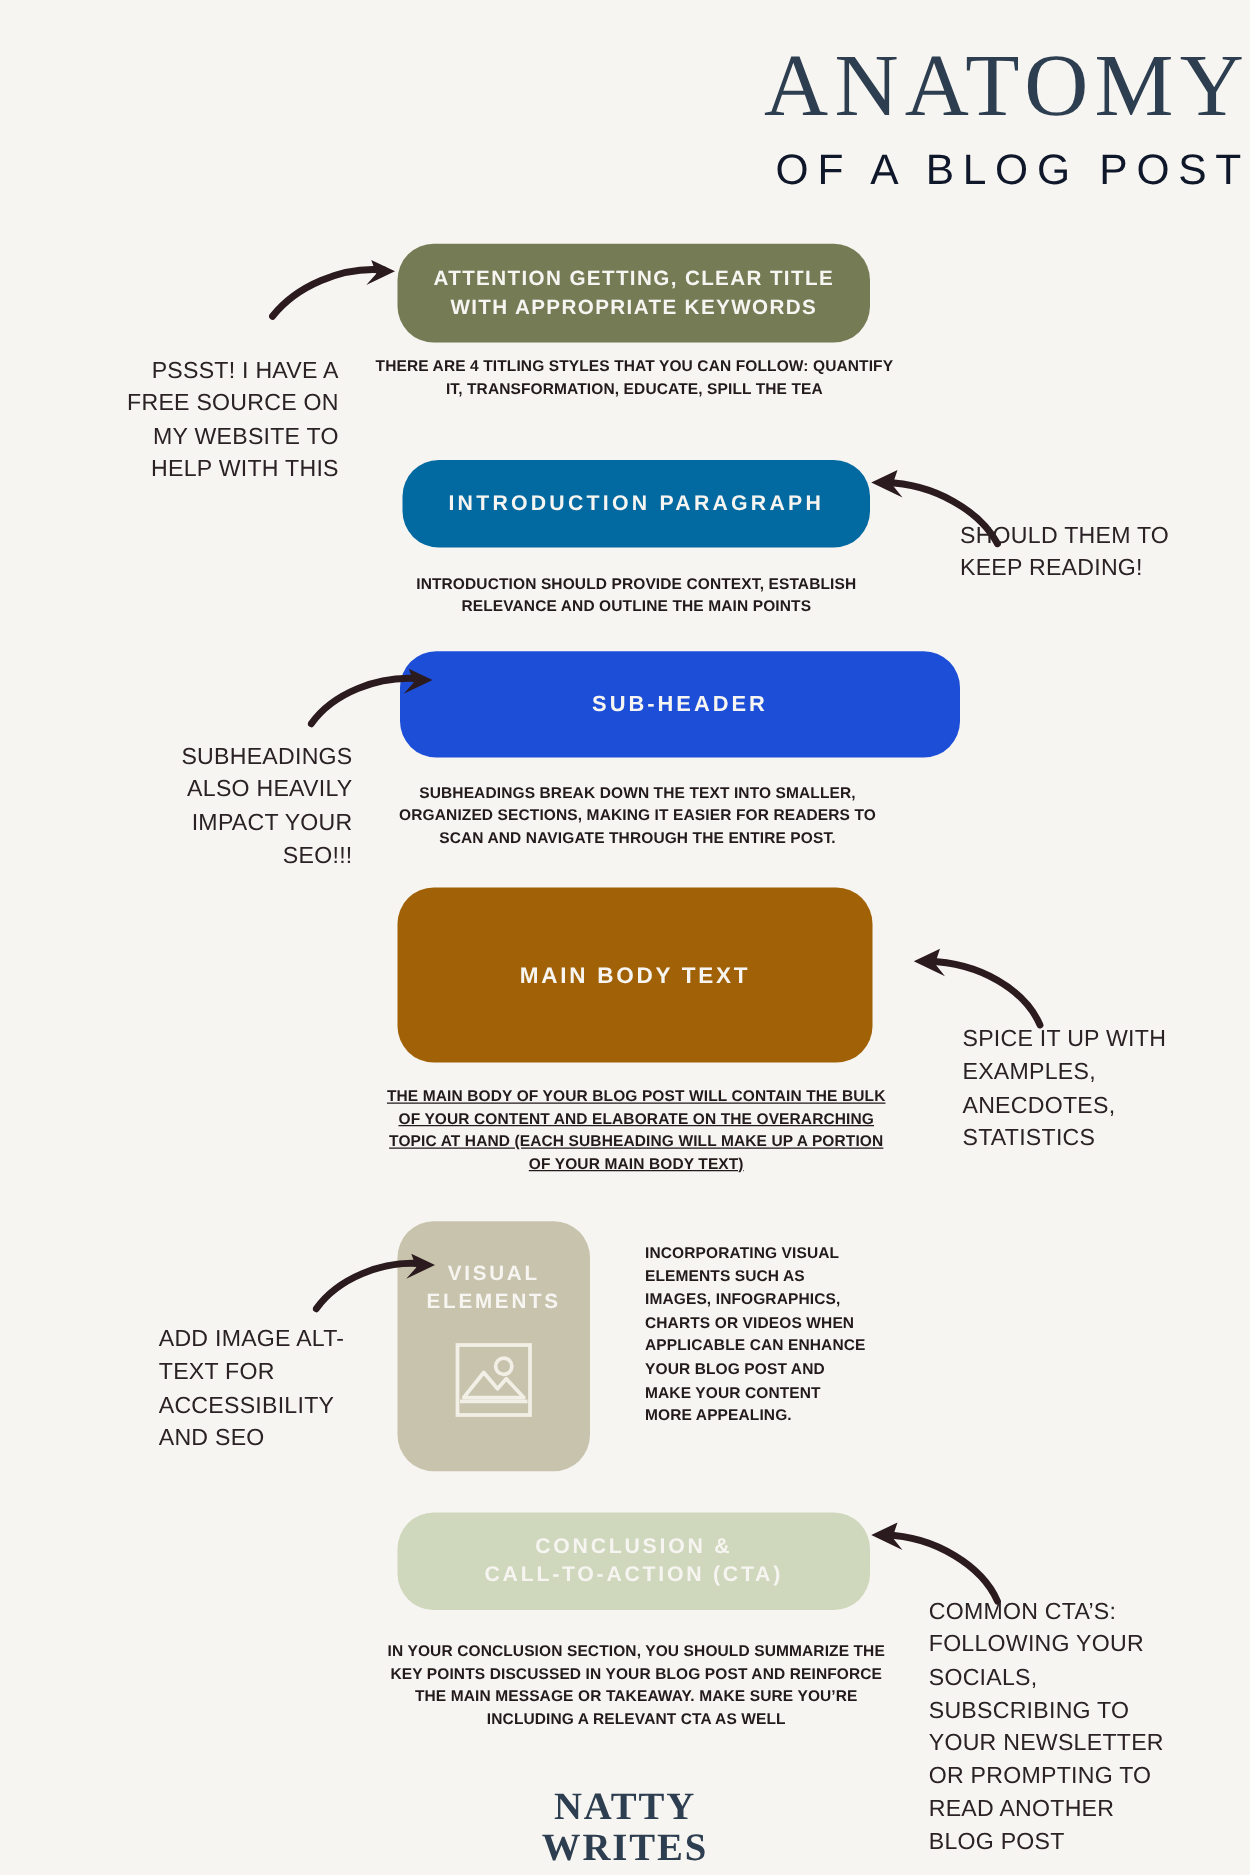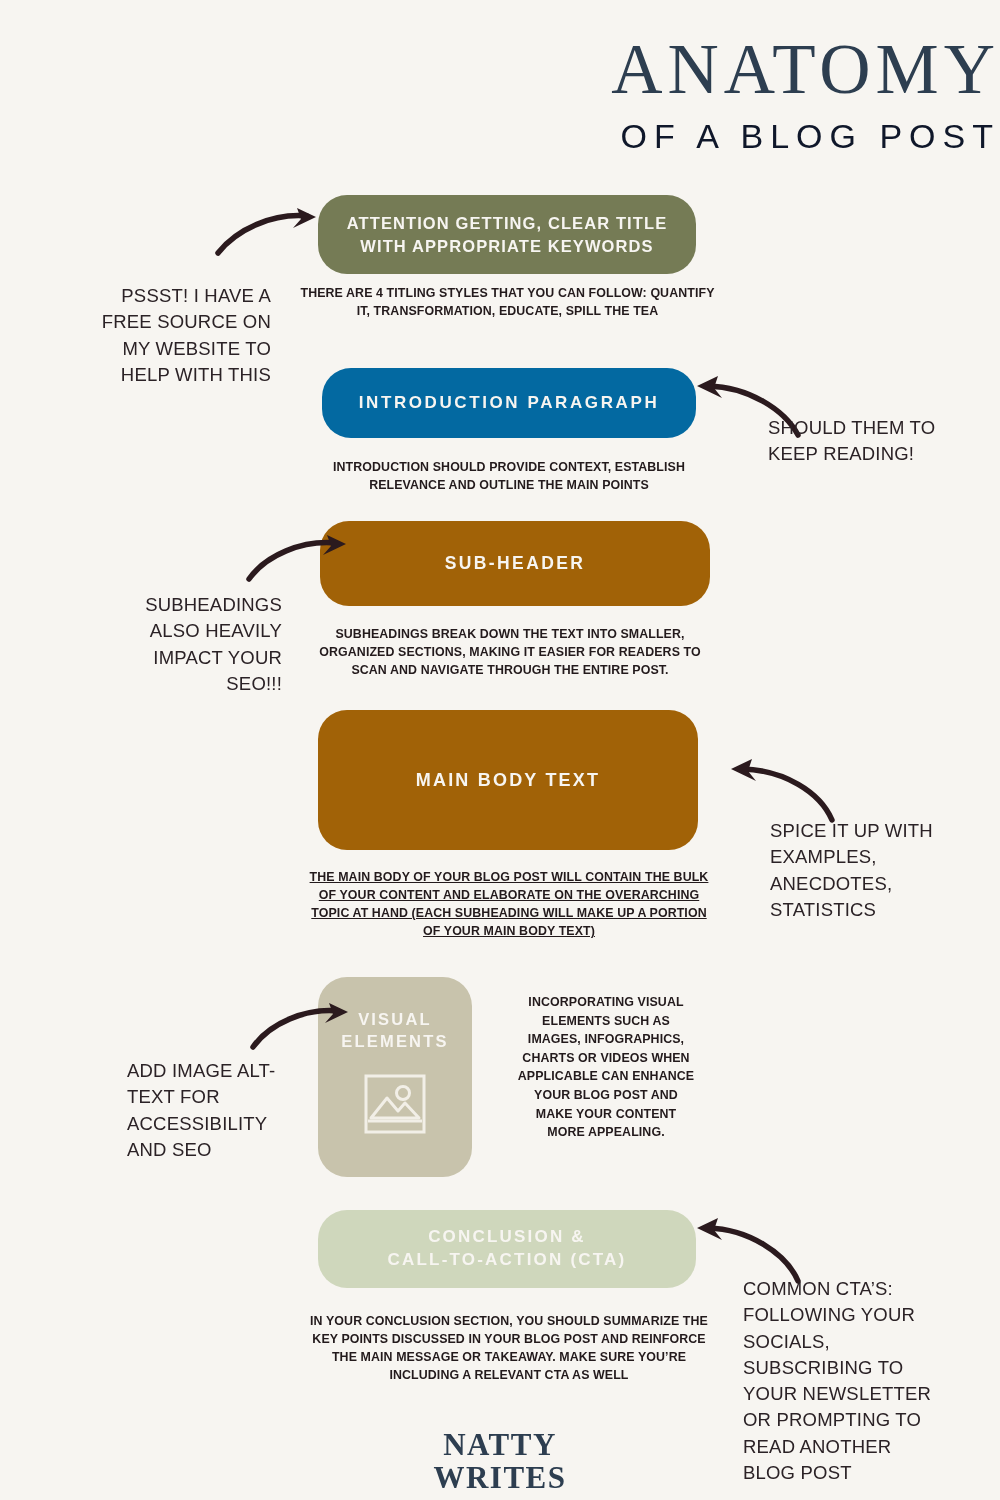--- a/index.html
+++ b/index.html
@@ -123,21 +123,21 @@
 </div>
 <div class="caption" style="left:305px; top:459px; width:408px;">INTRODUCTION SHOULD PROVIDE CONTEXT, ESTABLISH RELEVANCE AND OUTLINE THE MAIN POINTS</div>
 
 <svg class="arrow" style="left:672px; top:373px;" width="130" height="66" viewBox="0 0 130 66">
   <path d="M126,62 C112,36 76,14 36,13" stroke="#2B1A1E" stroke-width="5.5" fill="none" stroke-linecap="round"></path>
   <path d="M25,13 L46,3 L42,15 L50,25 Z" fill="#2B1A1E"></path>
 </svg>
 
 <div class="annotation ann-left-align" style="left:768px; top:415px; width:170px;">SHOULD THEM TO KEEP READING!</div>
 
-<div class="block" style="left:320px; top:521px; width:390px; height:85px; background:#a16207;">
+<div class="block" style="left:320px; top:521px; width:448px; height:85px; background:#1d4ed8;">
   <div class="block-label" style="font-size:17.5px; letter-spacing:2.4px;">SUB-HEADER</div>
 </div>
 <div class="caption" style="left:305px; top:626px; width:410px;">SUBHEADINGS BREAK DOWN THE TEXT INTO SMALLER, ORGANIZED SECTIONS, MAKING IT EASIER FOR READERS TO SCAN AND NAVIGATE THROUGH THE ENTIRE POST.</div>
 
 <svg class="arrow" style="left:246px; top:535px;" width="110" height="48" viewBox="0 0 110 48">
   <path d="M3,44 C20,20 56,5 90,8" stroke="#2B1A1E" stroke-width="5.5" fill="none" stroke-linecap="round"></path>
   <path d="M100,9 L81,0 L85,11 L77,20 Z" fill="#2B1A1E"></path>
 </svg>
 
 <div class="annotation ann-right-align" style="left:110px; top:592px; width:172px;">SUBHEADINGS ALSO HEAVILY IMPACT YOUR SEO!!!</div>
@@ -159,21 +159,21 @@
     <div>VISUAL</div>
     <div>ELEMENTS</div>
   </div>
   <svg style="margin-top:20px;" width="66" height="62" viewBox="0 0 66 62">
     <rect x="4" y="3" width="58" height="56" fill="none" stroke="#F2EFE7" stroke-width="3"></rect>
     <line x1="6" y1="48" x2="60" y2="48" stroke="#F2EFE7" stroke-width="3"></line>
     <circle cx="41" cy="20" r="6.5" fill="none" stroke="#F2EFE7" stroke-width="3"></circle>
     <path d="M9,45 L25,25 L36,38 L43,30 L57,45 Z" fill="none" stroke="#F2EFE7" stroke-width="3" stroke-linejoin="round"></path>
   </svg>
 </div>
-<div class="caption" style="left:516px; top:993px; width:180px; text-align:center; line-height:1.5;">INCORPORATING VISUAL ELEMENTS SUCH AS IMAGES, INFOGRAPHICS, CHARTS OR VIDEOS WHEN APPLICABLE CAN ENHANCE YOUR BLOG POST AND MAKE YOUR CONTENT MORE APPEALING.</div>
+<div class="caption" style="left:516px; top:993px; width:180px; text-align:left; line-height:1.5;">INCORPORATING VISUAL ELEMENTS SUCH AS IMAGES, INFOGRAPHICS, CHARTS OR VIDEOS WHEN APPLICABLE CAN ENHANCE YOUR BLOG POST AND MAKE YOUR CONTENT MORE APPEALING.</div>
 
 <svg class="arrow" style="left:250px; top:1003px;" width="108" height="48" viewBox="0 0 108 48">
   <path d="M3,44 C20,20 56,5 88,8" stroke="#2B1A1E" stroke-width="5.5" fill="none" stroke-linecap="round"></path>
   <path d="M98,9 L79,0 L83,11 L75,20 Z" fill="#2B1A1E"></path>
 </svg>
 
 <div class="annotation ann-left-align" style="left:127px; top:1058px; width:178px;">ADD IMAGE ALT-TEXT FOR ACCESSIBILITY AND SEO</div>
 
 <div class="block" style="left:318px; top:1210px; width:378px; height:78px; background:#CFD7BC;">
   <div class="block-label" style="font-size:17px; letter-spacing:2.2px;">

